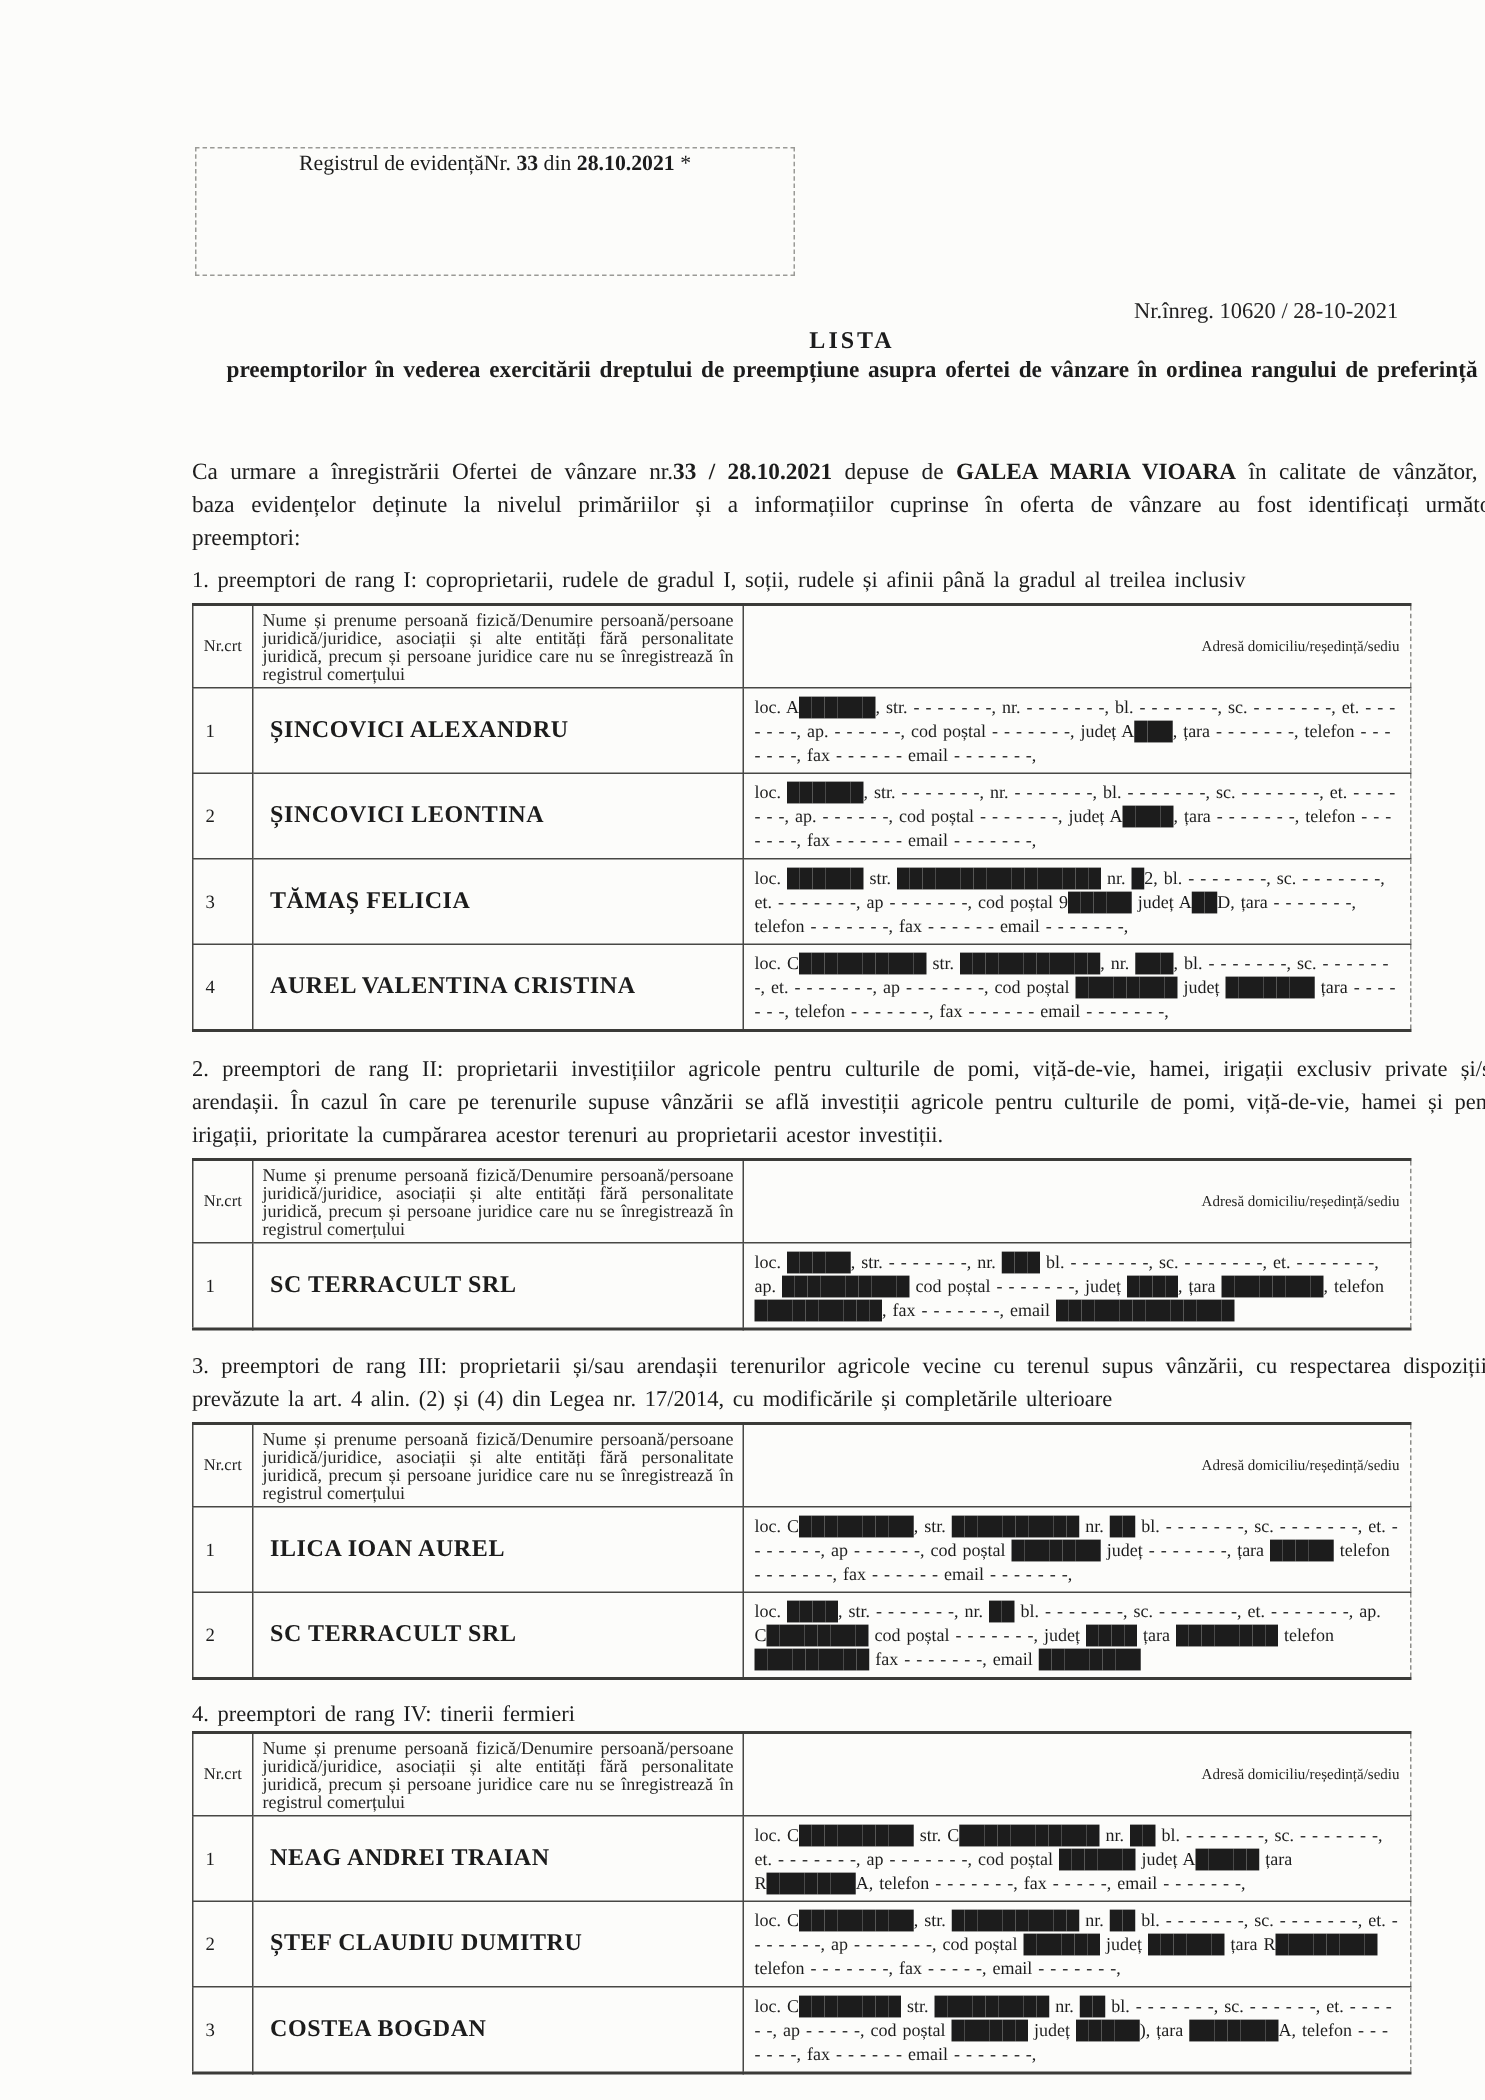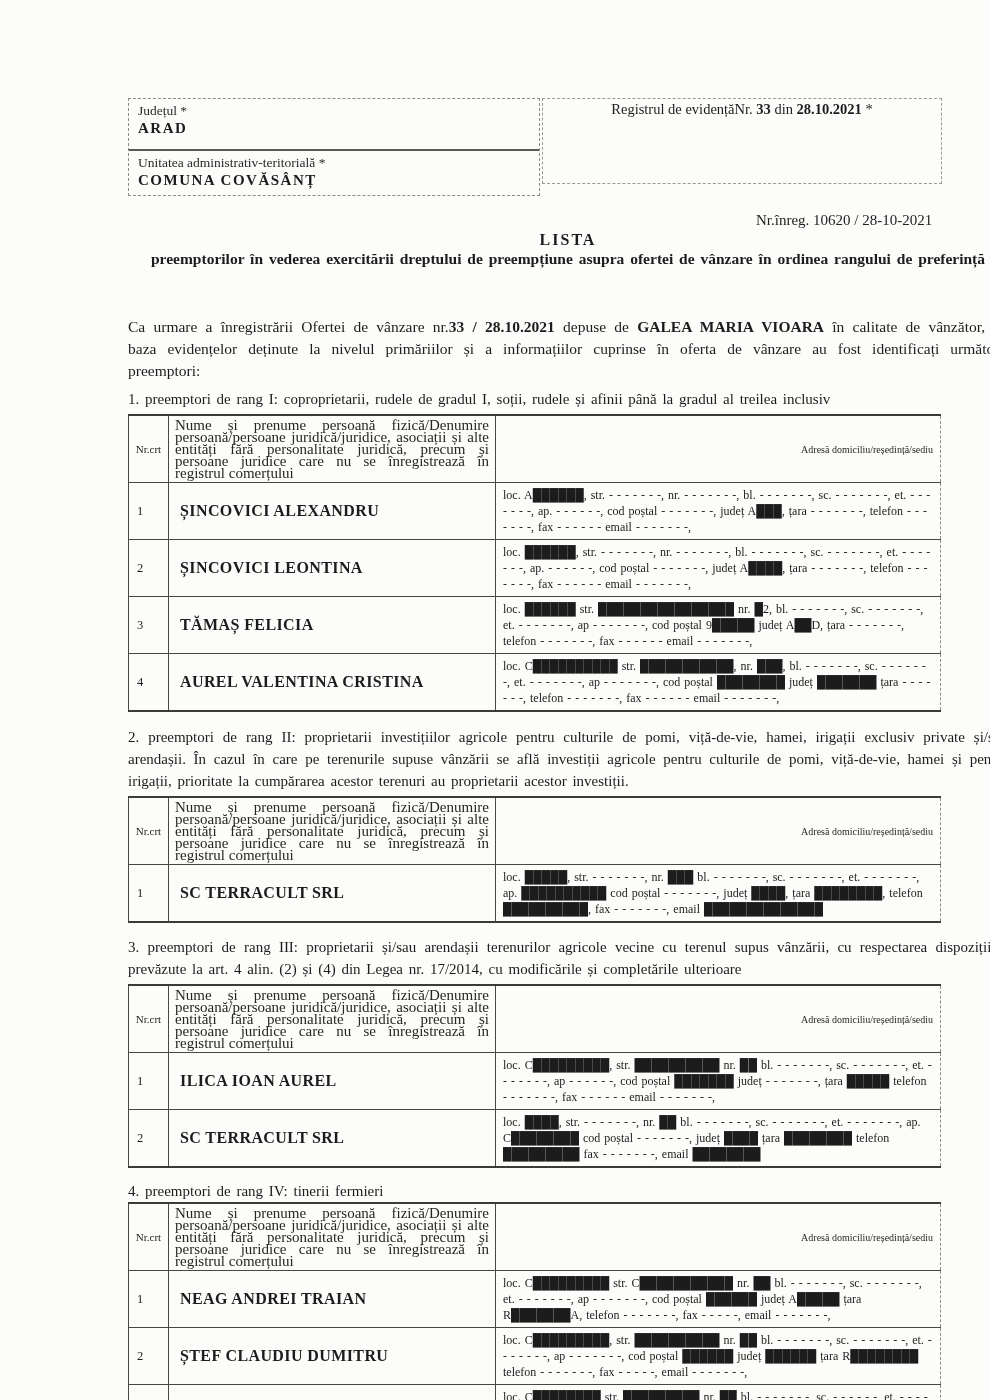--- a/index.html
+++ b/index.html
@@ -43,45 +43,35 @@
     border-top:2px solid #3b3b38;border-bottom:2px solid #3b3b38;
   }
   table.doc-table.tight{margin-top:0;}
   .doc-table th,.doc-table td{border:1px solid #474744;}
   .doc-table th{font-weight:normal;vertical-align:middle;}
   .col-nr{width:40px;}
   .col-name{width:327px;}
   .col-addr{width:445px;}
   .doc-table .col-addr-cell{border-right:1px dashed #8d8d89;}
   th.h-nr{font-size:11px;text-align:center;padding:0;}
-  th.h-name{font-size:15px;line-height:12px;text-align:justify;padding:3px 6px;vertical-align:top;color:#262624;}
+  th.h-name{font-size:12px;line-height:12px;text-align:justify;padding:3px 6px;vertical-align:top;color:#262624;}
   th.h-addr{font-size:10px;text-align:right;padding:3px 7px;vertical-align:middle;color:#262624;margin-left:19px;}
   tr.hdr-tr{height:40px;}
   td.c-nr{font-size:12.5px;text-align:left;padding-left:8px;vertical-align:middle;}
   td.c-name{font-size:16px;font-weight:bold;letter-spacing:.4px;padding-left:11px;vertical-align:middle;}
   td.c-addr{font-size:12px;line-height:16px;padding:4px 7px;vertical-align:middle;word-spacing:1px;}
   tr.r50{height:50px;} tr.r56{height:56px;} tr.r52{height:52px;} tr.r53{height:53px;}
 </style>
 </head>
 <body>
 
 <div class="page">
   <div class="content">
 
     <div class="hdr-row">
-      <div class="left-box">
-        <div class="cell cell1">
-          <div class="box-label">Județul *</div>
-          <div class="box-value">ARAD</div>
-        </div>
-        <div class="cell cell2">
-          <div class="box-label">Unitatea administrativ-teritorială *</div>
-          <div class="box-value">COMUNA COVĂSÂNȚ</div>
-        </div>
-      </div>
       <div class="reg-box">
         <div>Registrul de evidență</div>
         <div><span>Nr. </span><span class="b">33</span><span> din </span><span class="b">28.10.2021</span><span> *</span></div>
       </div>
     </div>
 
     <div class="nr-inreg">Nr.înreg. 10620 / 28-10-2021</div>
 
     <div class="title-main">LISTA</div>
     <div class="title-sub">preemptorilor în vederea exercitării dreptului de preempțiune asupra ofertei de vânzare în ordinea rangului de preferință</div>

